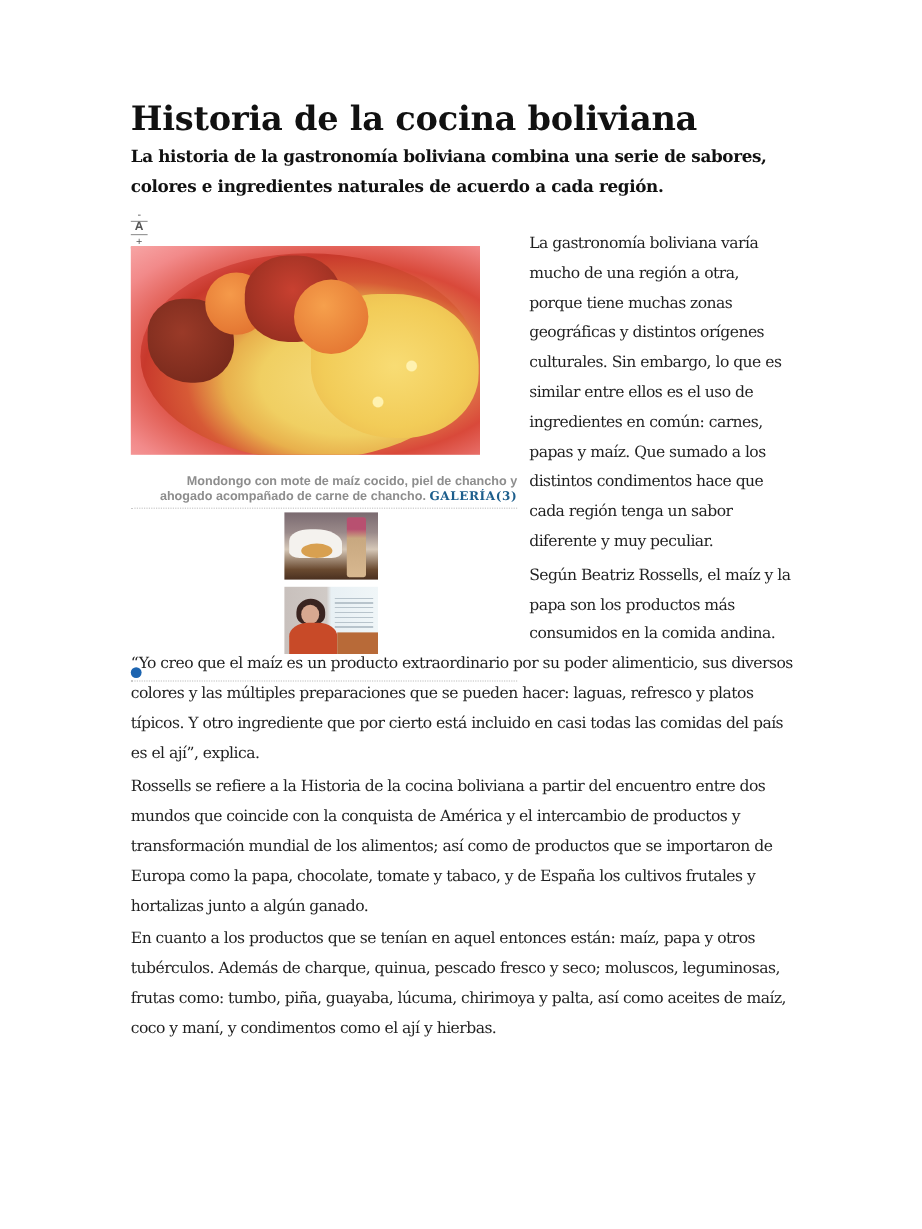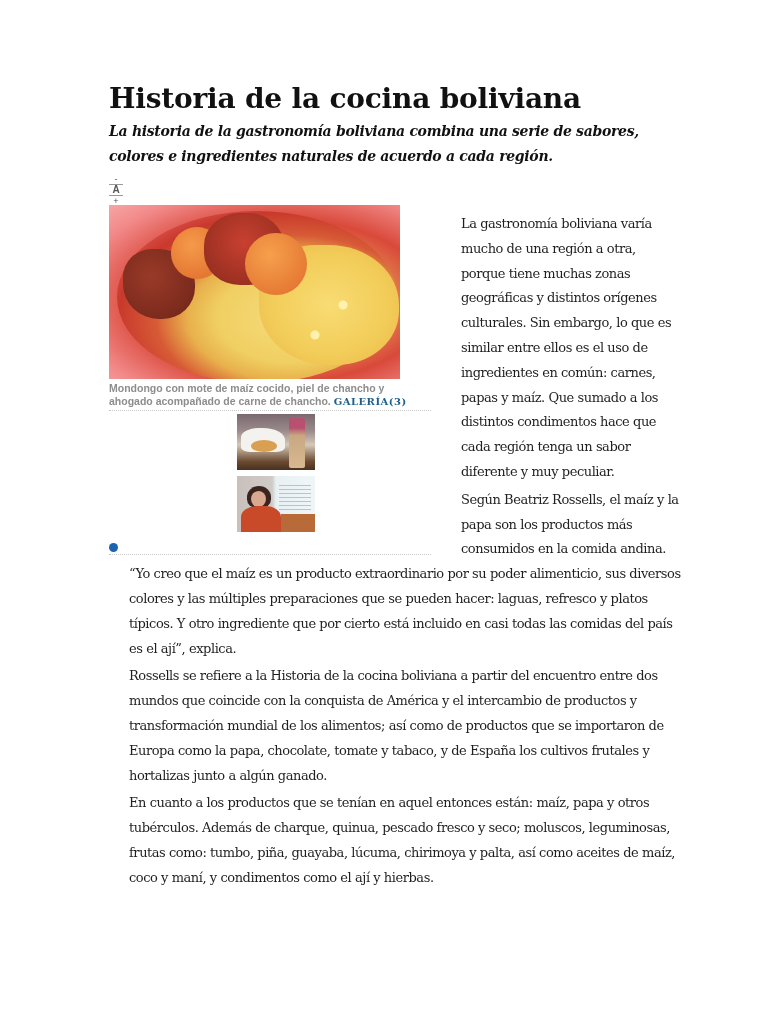--- a/index.html
+++ b/index.html
@@ -23,21 +23,20 @@
     .title {
       font-family: "DejaVu Serif", serif;
       font-weight: bold;
       font-size: 28px;
       line-height: 30px;
       color: #111;
       letter-spacing: -0.2px;
     }
     .subtitle {
       font-family: "DejaVu Serif", serif;
-      font-style: italic;
       font-weight: bold;
       font-size: 14px;
       line-height: 25px;
       margin-top: 5px;
       color: #111;
       letter-spacing: -0.3px;
     }
     .font-tools {
       margin-top: 5px;
       width: 14px;
@@ -95,28 +94,29 @@
     .main-photo .mote {
       position: absolute; left: 150px; top: 40px; width: 140px; height: 120px;
       border-radius: 40% 50% 45% 50%;
       background:
         radial-gradient(circle at 20% 30%, #fff2b0 0 4px, transparent 5px),
         radial-gradient(circle at 60% 50%, #fff2b0 0 4px, transparent 5px),
         radial-gradient(circle at 40% 75%, #fff2b0 0 4px, transparent 5px),
         radial-gradient(ellipse at 50% 50%, #f8dc74 0%, #f2cc58 60%, #eab34a 100%);
     }
     .caption {
-      margin-top: 3px;
+      margin-top: 16px;
       font-family: "Liberation Sans", sans-serif;
       font-weight: bold;
       font-size: 10.5px;
       line-height: 13px;
       color: #8d8d8d;
       padding-bottom: 2px;
       border-bottom: 1px dotted #c8c8c8;
+      text-align: right;
     }
     .caption .gallery-link {
       font-family: "DejaVu Serif", serif;
       font-weight: bold;
       color: #1d5e8c;
       font-size: 10px;
       letter-spacing: 0.5px;
       text-decoration: none;
       cursor: pointer;
     }
@@ -187,28 +187,27 @@
     }
     .gallery-rule {
       width: 322px;
       border-bottom: 1px dotted #c8c8c8;
       margin-top: 2px;
     }
 
     .body-text {
       position: absolute;
       left: 0;
-      top: 128px;
+      top: 108px;
       width: 552px;
       font-family: "DejaVu Serif", serif;
       font-size: 13px;
       line-height: 24.8px;
       color: #1f1f1f;
       letter-spacing: -0.45px;
-      margin-left: 20px;
     }
     .body-text p { margin-bottom: 3px; }
     .float-spacer {
       float: left;
       width: 332px;
       height: 330px;
     }
   </style>
 </head>
 <body>

